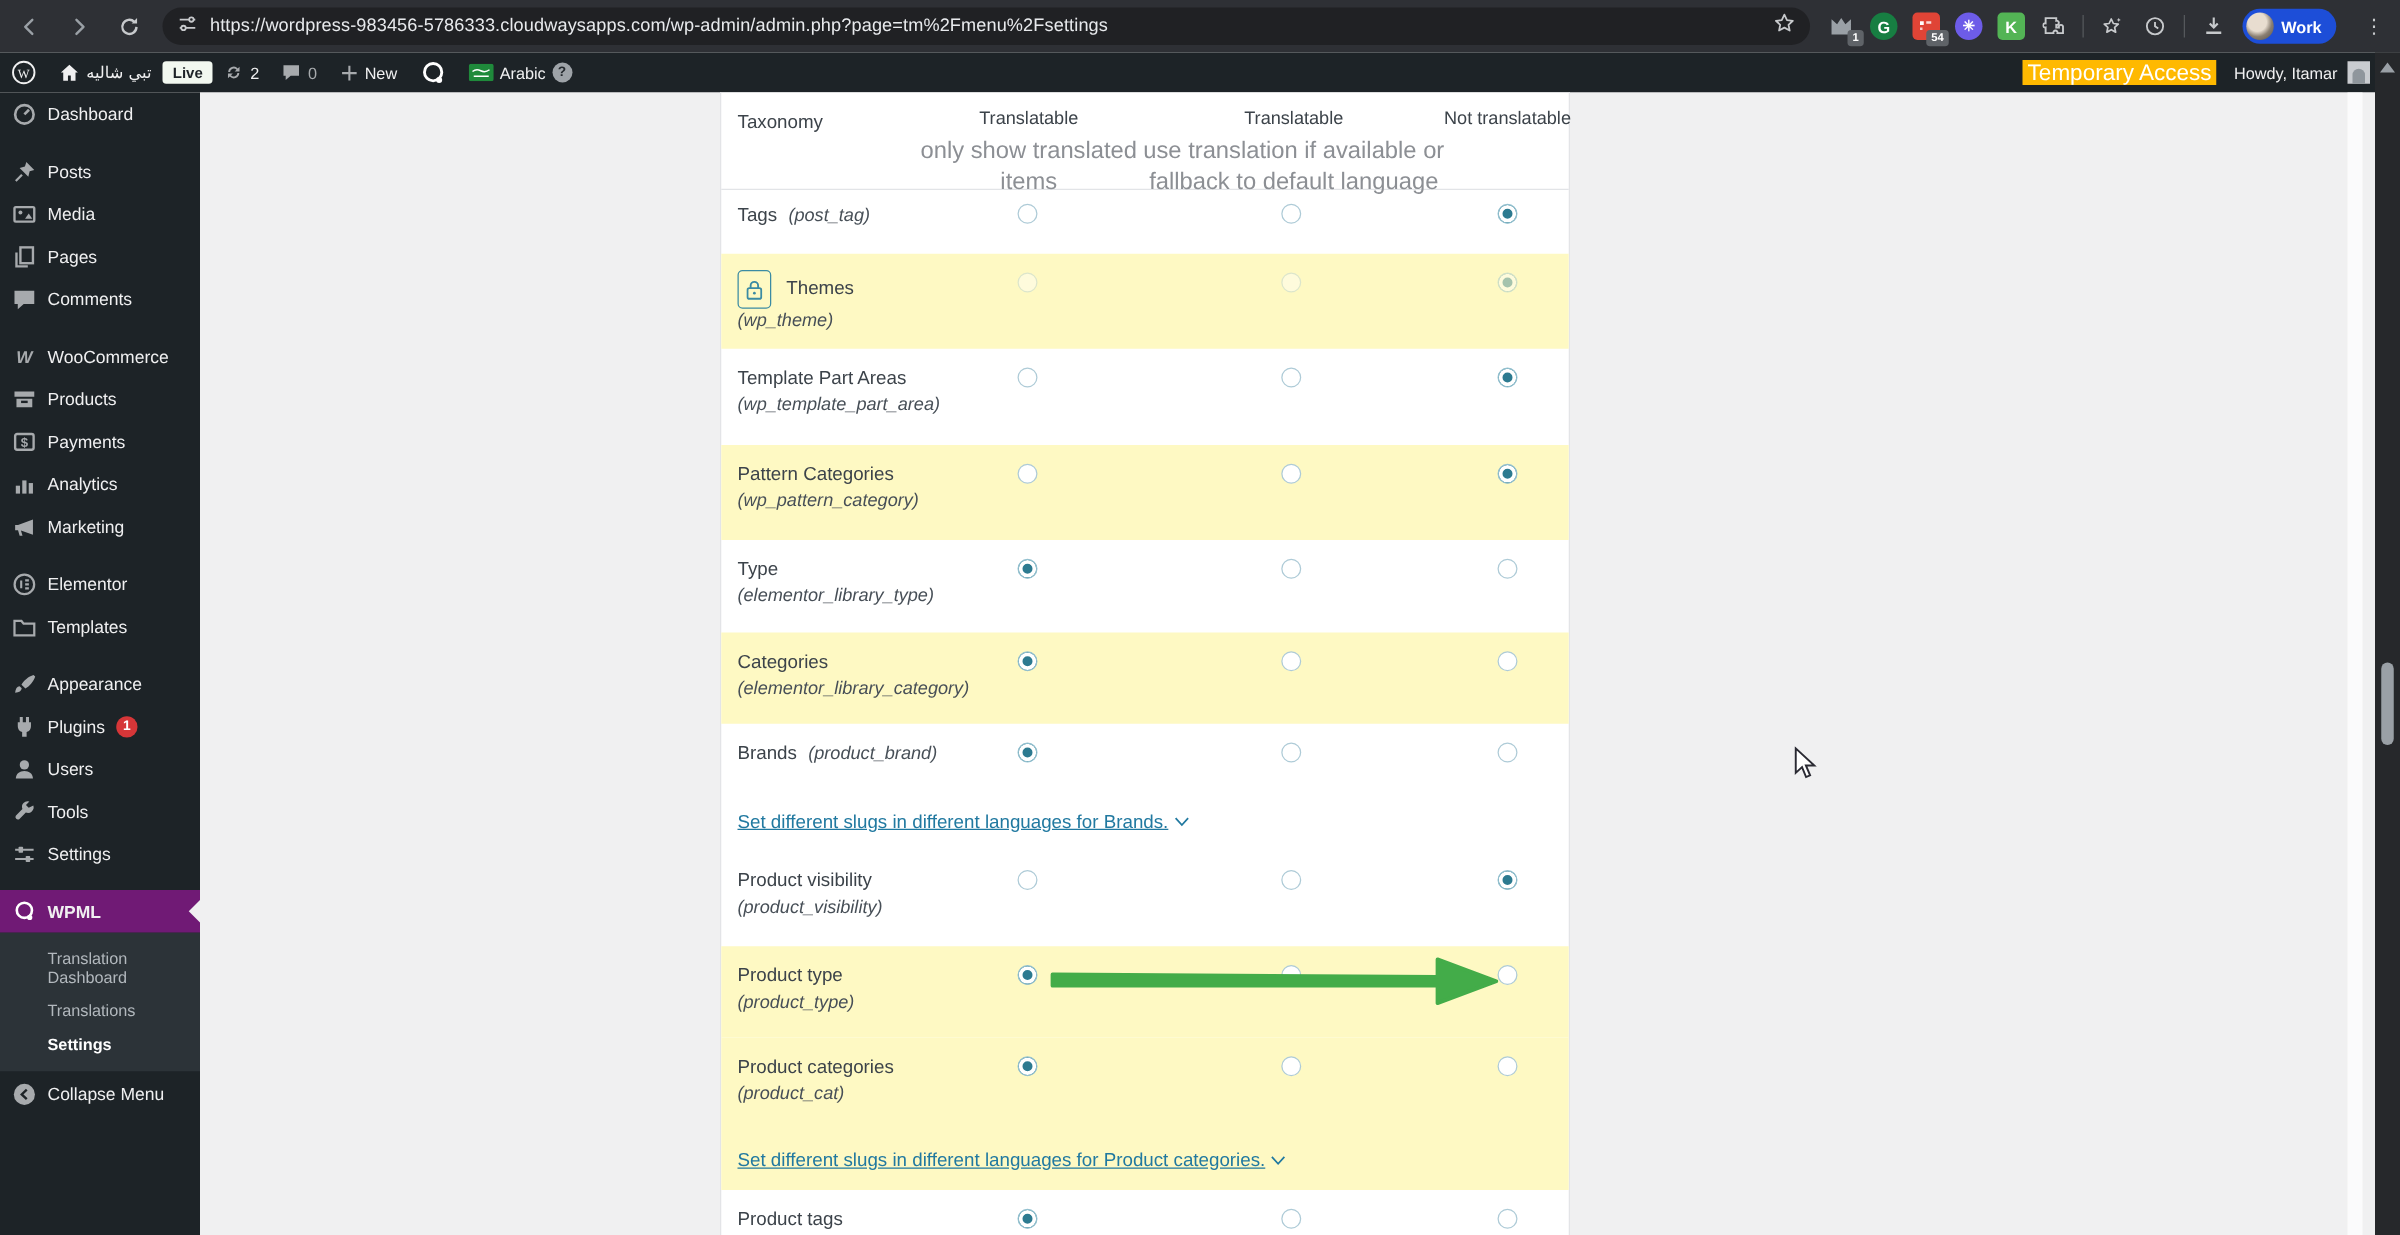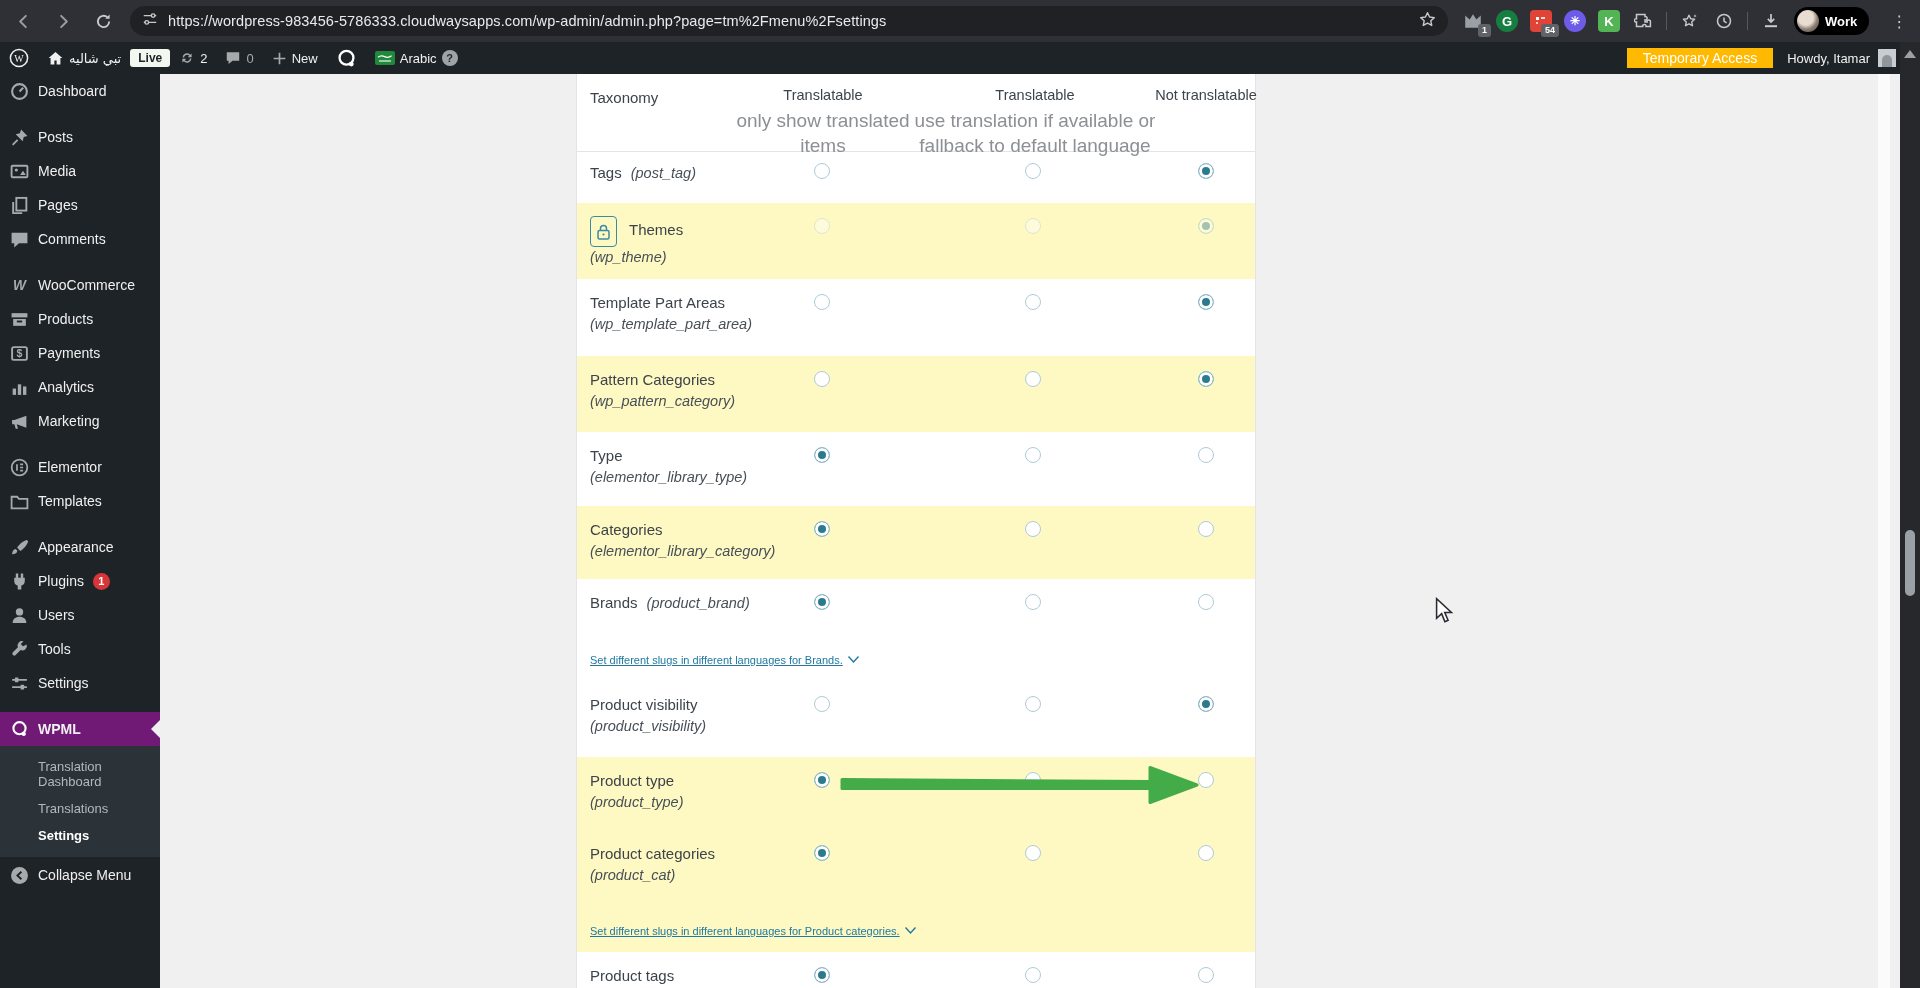--- a/index.html
+++ b/index.html
@@ -15,39 +15,39 @@
   .nav-ic.lit { color:#c7c9cc; }
   .omnibox { height:30px; margin-left:10px; width:1318px; background:#202124; border-radius:15px;
              display:flex; align-items:center; padding:0 12px; color:#e8eaed; }
   .omnibox .url { flex:1; font-size:14.5px; white-space:nowrap; overflow:hidden; letter-spacing:.1px; }
   .ext-area { display:flex; align-items:center; margin-left:14px; gap:12px; }
   .ext { position:relative; width:22px; height:22px; display:flex; align-items:center; justify-content:center;
          border-radius:4px; font-size:13px; font-weight:bold; color:#fff; flex:0 0 auto; }
   .ext .badge { position:absolute; right:-7px; bottom:-5px; background:#5f6368; color:#fff;
                 font-size:9px; font-weight:bold; padding:1px 4px; border-radius:3px; line-height:1.2; }
   .vsep { width:1px; height:18px; background:#55585c; }
-  .profile-pill { height:28px; background:#000000; border-radius:14px; display:flex; align-items:center;
+  .profile-pill { height:28px; background:#1d4ed8; border-radius:14px; display:flex; align-items:center;
                   padding:0 12px 0 3px; gap:6px; color:#fff; font-size:13px; font-weight:bold; }
   .avatar-ball { width:22px; height:22px; border-radius:50%;
                  background:radial-gradient(circle at 40% 35%, #e8ddd0 0 38%, #8a7f72 60%, #4f4a44 100%); }
   .dots { color:#c7c9cc; font-size:16px; letter-spacing:1px; margin-left:10px; }
 
   
   .adminbar { position:absolute; top:42px; left:0; width:1920px; height:32px; background:#1d2327;
               color:#f0f0f1; display:flex; align-items:center; font-size:13px; }
   .ab-item { display:flex; align-items:center; gap:5px; padding:0 9px; height:32px; color:#f0f0f1; }
   .ab-item svg { flex:0 0 auto; }
   .live-badge { background:#f2f8f0; color:#1d2327; font-weight:bold; font-size:12px;
                 padding:2px 8px; border-radius:3px; }
   .count { color:#f0f0f1; }
   .help-circle { width:16px; height:16px; border-radius:50%; background:#9ea3a8; color:#23282d;
                  font-size:11px; font-weight:bold; display:flex; align-items:center; justify-content:center; }
   .ab-right { margin-left:auto; display:flex; align-items:center; height:32px; padding-right:24px; }
-  .temp-access { background:#ffb900; color:#fff; font-size:14px; height:20px; display:flex;
-                 align-items:center; padding:0 16px; }
+  .temp-access { background:#ffb900; color:#fff; font-size:18px; height:20px; display:flex;
+                 align-items:center; padding:0 4px; }
   .howdy { padding:0 8px 0 14px; }
   .mini-avatar { width:18px; height:18px; background:#c9ccd0; display:flex; align-items:flex-end;
                  justify-content:center; overflow:hidden; }
   .mini-avatar::before { content:""; width:10px; height:12px; background:#8f969c;
                          border-radius:5px 5px 0 0; display:block; }
 
   
   .sidebar { position:absolute; top:74px; left:0; width:160px; height:914px; background:#1d2327; }
   .sb-item { position:relative; display:flex; align-items:center; gap:9px; height:34px;
              padding-left:10px; color:#f0f0f1; font-size:14px; cursor:default; }
@@ -76,21 +76,21 @@
   .hc1 { left:146px; width:200px; }
   .hc2 { left:337px; width:242px; }
   .hc3 { left:578px; width:102px; }
 
   .rows { position:relative; }
   .t-row { position:relative; }
   .t-row.alt { background:#fef9c3; }
   .t-row .t-label { padding:13px 0 0 13px; font-size:15px; line-height:1.45; }
   .t-name {}
   .t-slug { font-style:italic; color:#474f57; font-size:14.5px; }
-  .t-link { position:absolute; left:13px; bottom:15px; font-size:11px; color:#2179a0;
+  .t-link { position:absolute; left:13px; bottom:15px; font-size:15px; color:#2179a0;
             text-decoration:underline; cursor:pointer; display:flex; align-items:center; gap:4px; }
   .t-link svg { flex:0 0 auto; }
   .radio { position:absolute; top:15px; width:16px; height:16px; border-radius:50%;
            background:#fff; border:1.5px solid #aecbd7; cursor:pointer; }
   .radio.sel { background:#2c7a90; border:1.5px solid #93c0cf; box-shadow:inset 0 0 0 3px #fff; }
   .t-row.disabled .radio { opacity:.42; }
   .c1 { left:237px; } .c2 { left:448px; } .c3 { left:621px; }
   .lockbox { display:inline-flex; align-items:center; justify-content:center; width:27px; height:31px;
              border:1px solid #3b8ba3; border-radius:4px; margin-right:12px; vertical-align:middle; }
   

